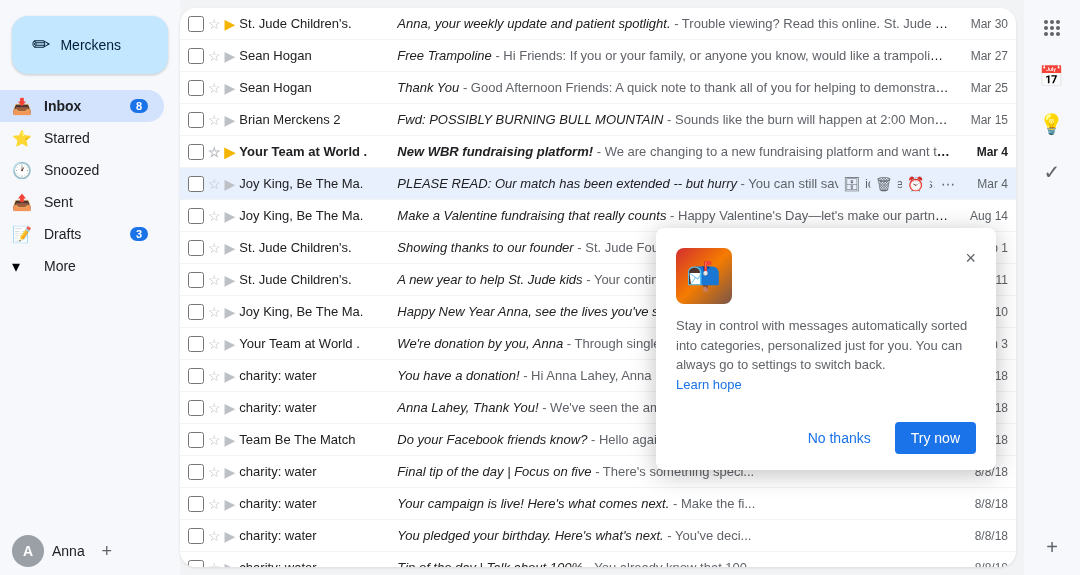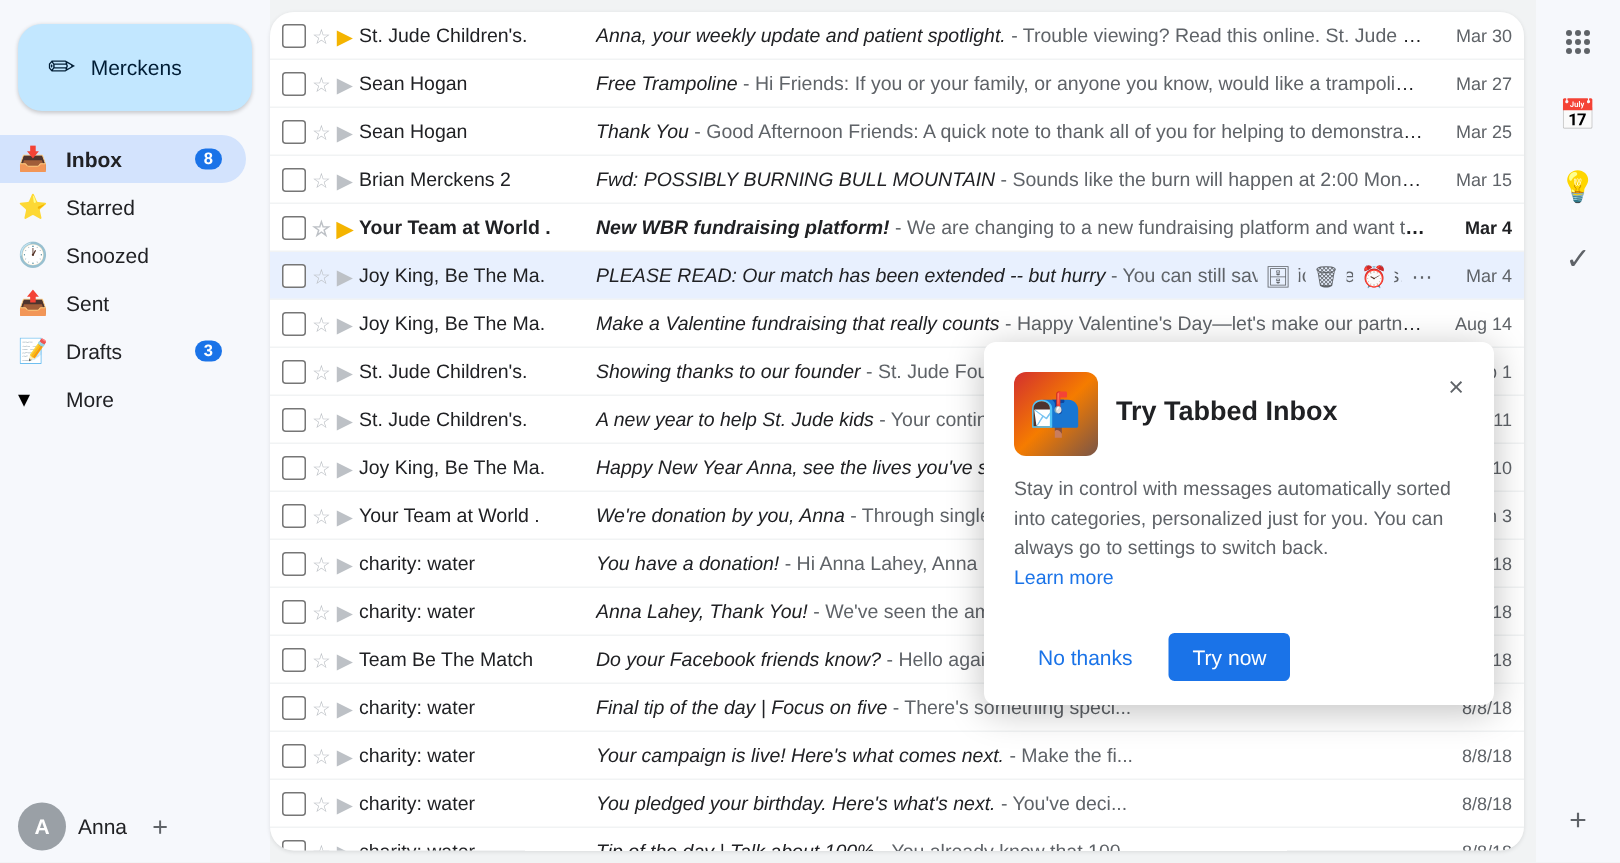--- a/index.html
+++ b/index.html
@@ -147,21 +147,21 @@
       border-radius: 8px; display: flex; align-items: center; justify-content: center;
       font-size: 28px; flex-shrink: 0;
     }
     .popup-close {
       font-size: 18px; color: #5f6368; cursor: pointer; align-self: flex-start;
       background: none; border: none; padding: 0;
     }
     .popup-title { font-size: 18px; font-weight: 600; color: #202124; margin-bottom: 4px; }
     .popup-body { font-size: 13px; color: #5f6368; line-height: 1.5; margin-bottom: 28px; }
     .popup-body a { color: #1a73e8; text-decoration: none; }
-    .popup-actions { display: flex; justify-content: flex-start; gap: 8px; }
+    .popup-actions { display: flex; justify-content: flex-end; gap: 8px; }
     .btn-no-thanks {
       padding: 8px 16px; border: none; background: none;
       color: #1a73e8; font-size: 14px; cursor: pointer; border-radius: 4px; font-weight: 500;
     }
     .btn-try-now {
       padding: 8px 16px; border: none; background: #1a73e8;
       color: white; font-size: 14px; cursor: pointer; border-radius: 4px; font-weight: 400;
     }
 
     
@@ -453,27 +453,26 @@
   </div>
     </div>
 
   <div class="popup-overlay">
     <div class="popup">
       <div class="popup-header">
         <div class="popup-title-row">
           <div class="popup-icon">
             <span style="font-size:28px;">📬</span>
           </div>
-          <div class="popup-title">Try Tabbed Inbox</div>
         </div>
         <button class="popup-close">×</button>
       </div>
       <div class="popup-body">
         <span>Stay in control with messages automatically sorted into categories, personalized just for you. You can always go to settings to switch back.</span>
-        <br><a href="#">Learn more</a>
+        <br><a href="#">Learn hope</a>
       </div>
       <div class="popup-actions">
         <button class="btn-no-thanks">No thanks</button>
         <button class="btn-try-now">Try now</button>
       </div>
     </div>
   </div>
 </div>
 
 <div class="right-panel">

